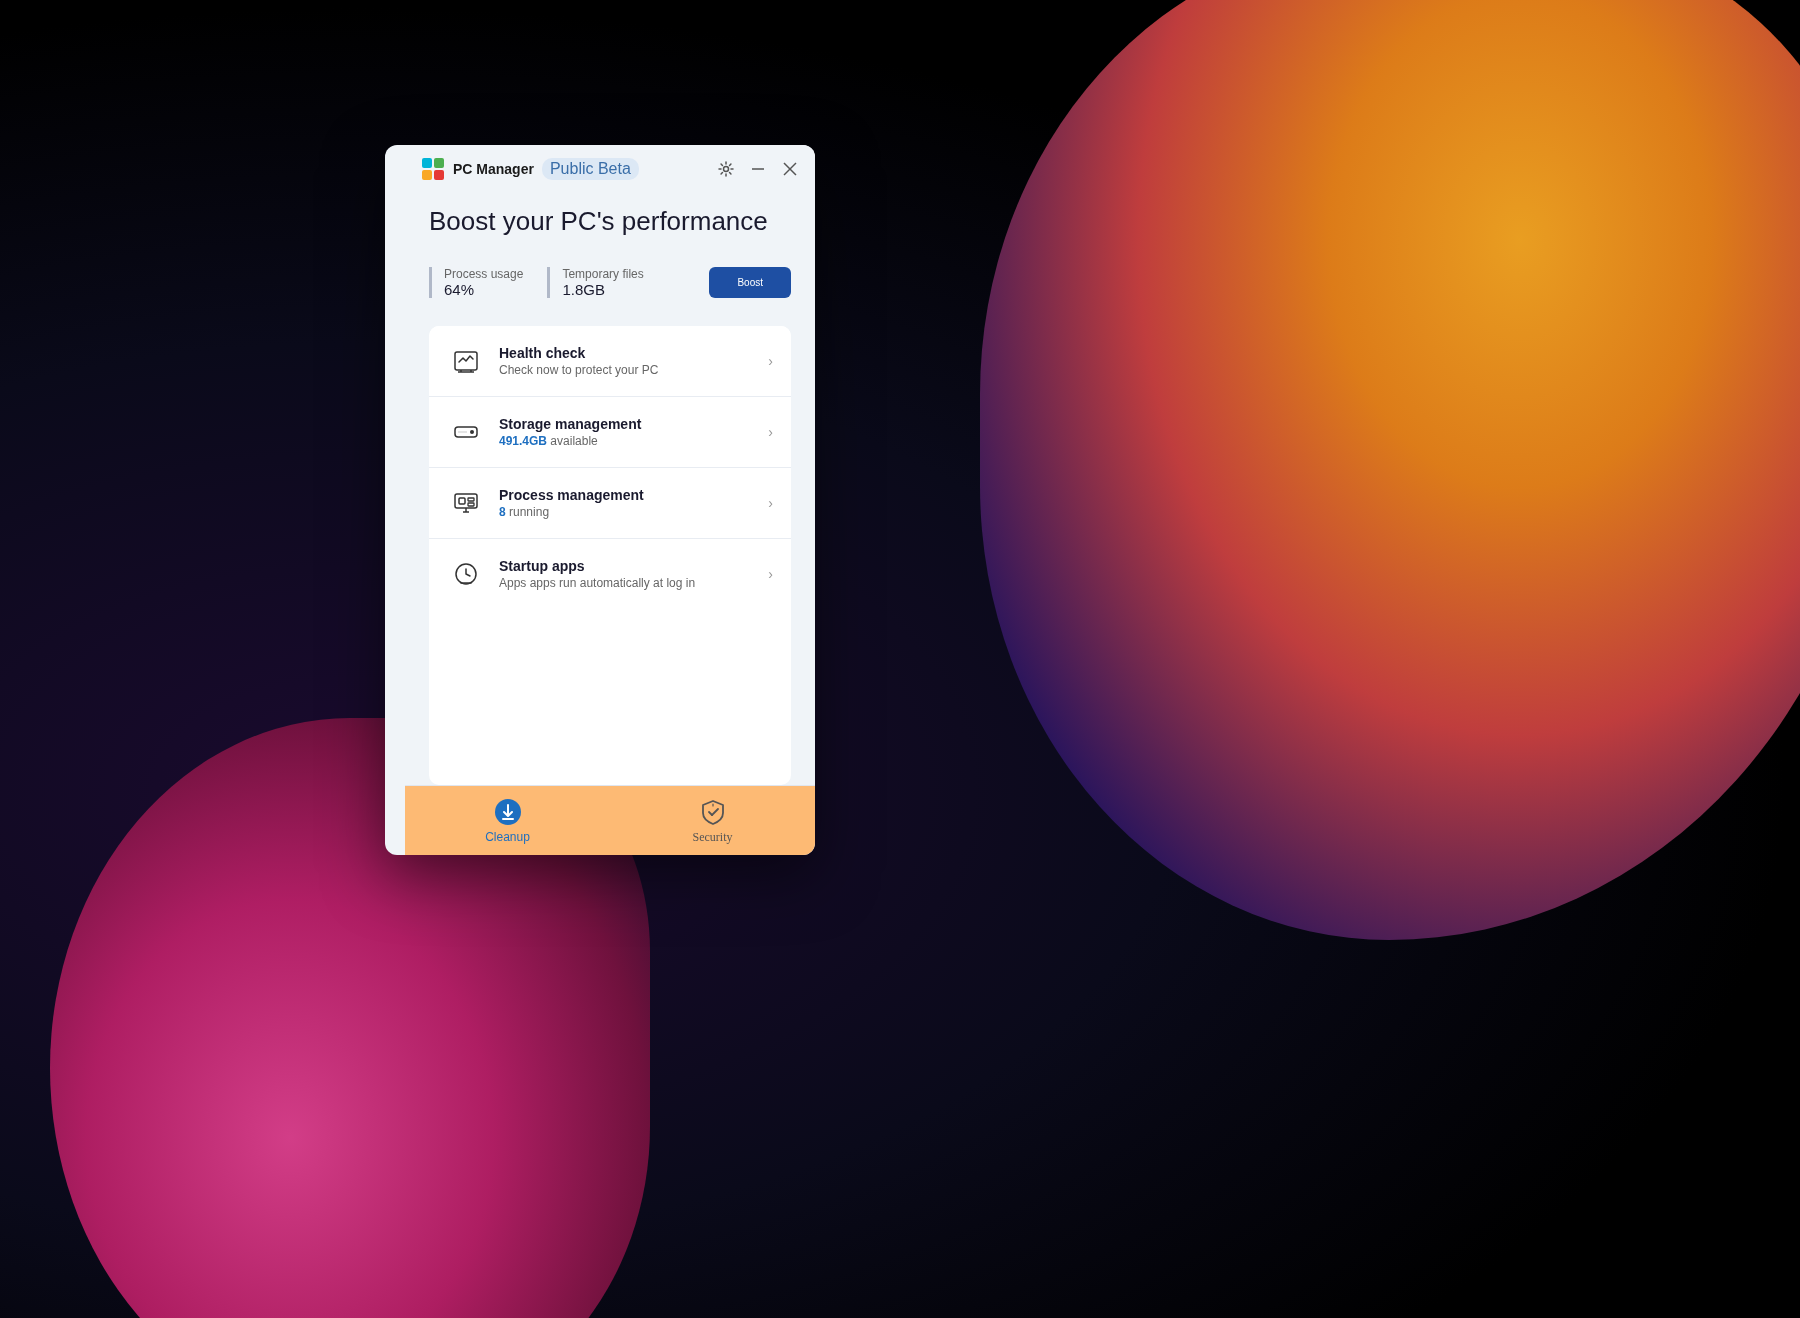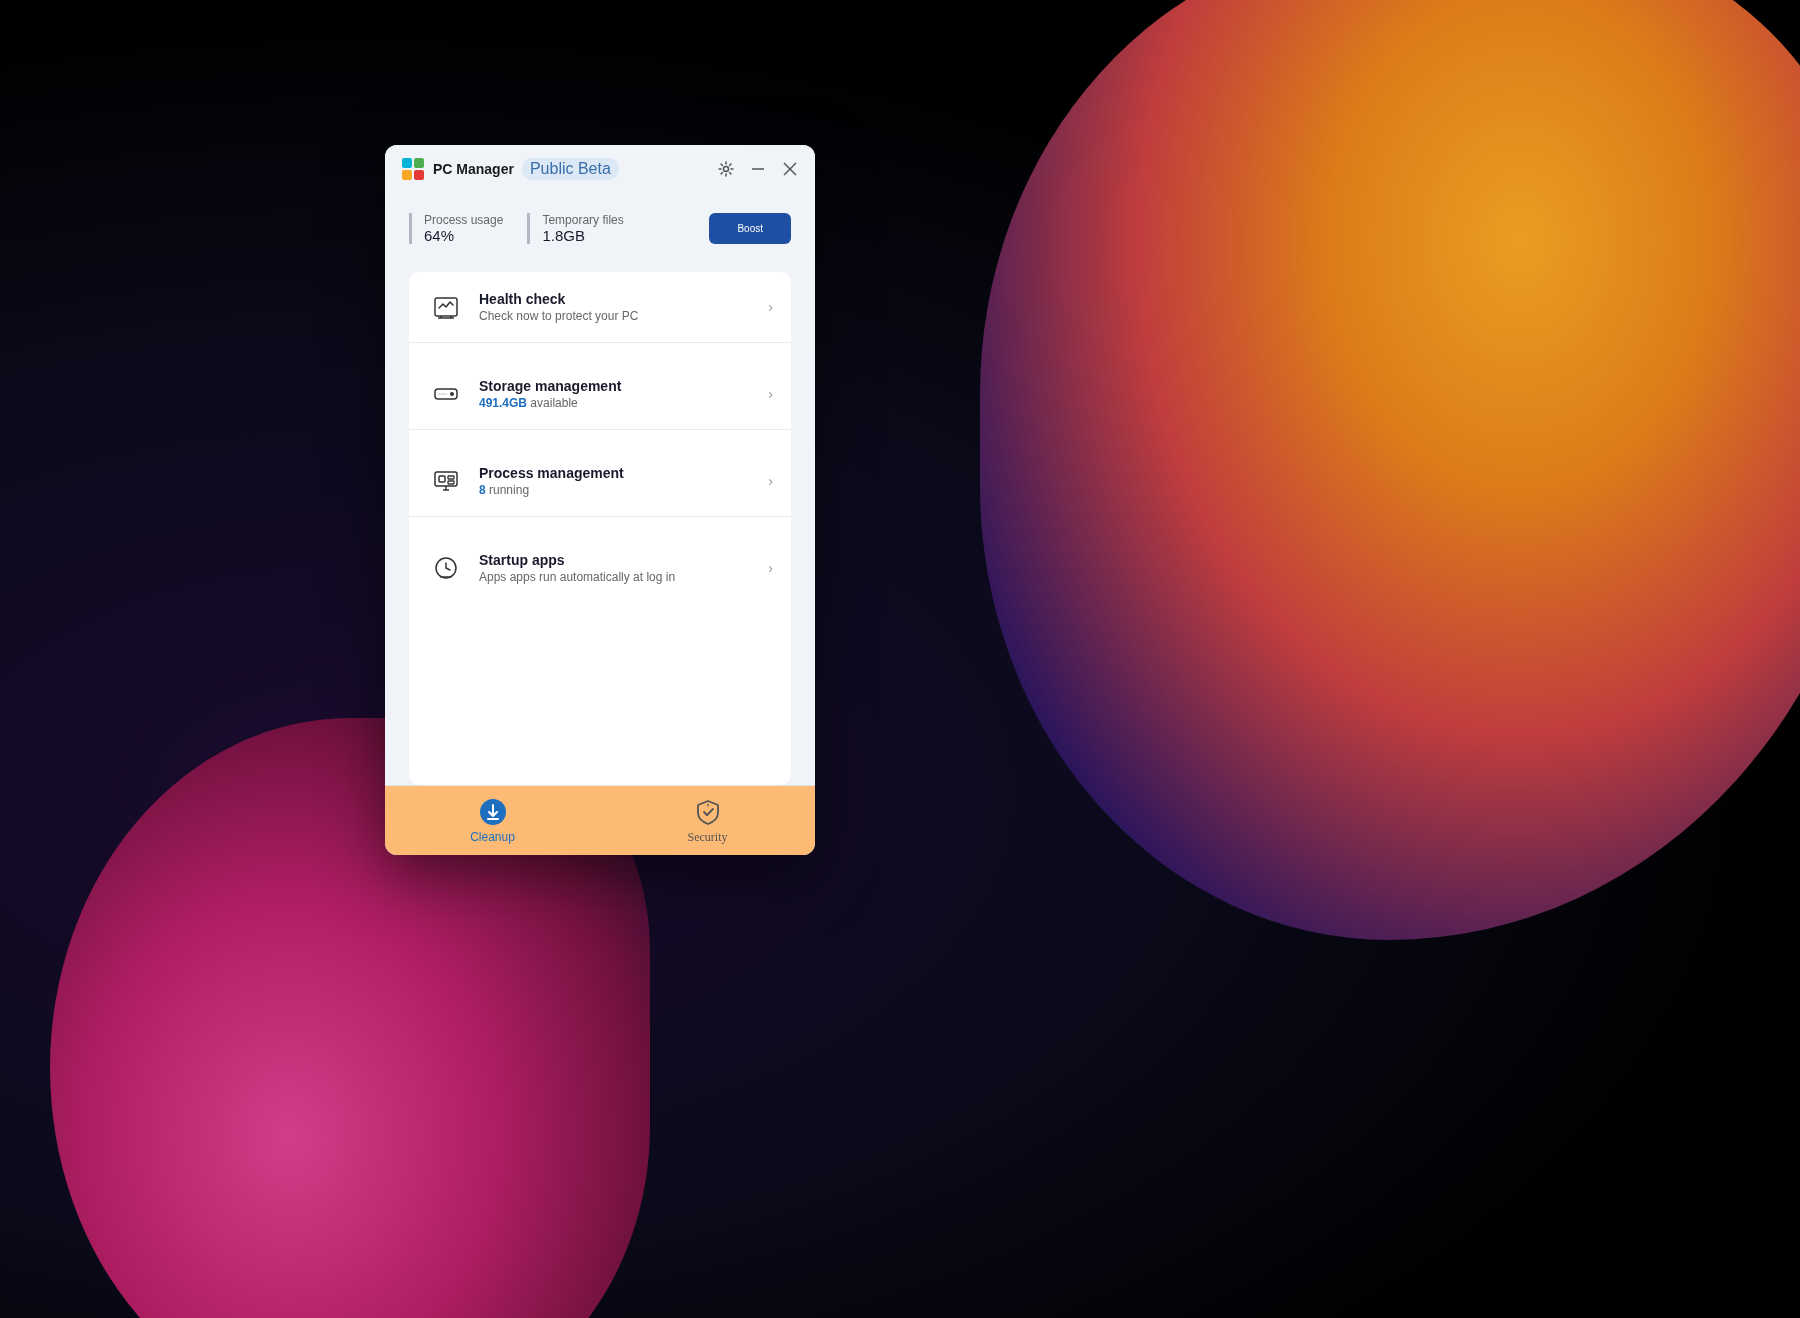--- a/index.html
+++ b/index.html
@@ -46,20 +46,21 @@
       top: 145px;
       left: 385px;
       width: 430px;
       height: 710px;
       background: #f0f4f8;
       border-radius: 12px;
       box-shadow: 0 20px 60px rgba(0,0,0,0.5);
       display: flex;
       flex-direction: column;
       overflow: hidden;
+      padding-left: 20px;
     }
 
     
     .titlebar {
       display: flex;
       align-items: center;
       padding: 12px 16px 8px 16px;
       background: #f0f4f8;
       flex-shrink: 0;
     }
@@ -166,21 +167,21 @@
       font-size: 10px;
       font-weight: 500;
       cursor: pointer;
     }
 
     
     .menu-list {
       flex: 1;
       display: flex;
       flex-direction: column;
-      gap: 16px;
+      gap: 0;
       background: #fff;
       border-radius: 10px;
       overflow: hidden;
       margin-bottom: 0;
     }
 
     .menu-item {
       display: flex;
       align-items: center;
       padding: 16px 18px;
@@ -304,20 +305,21 @@
         <svg width="14" height="14" viewBox="0 0 14 14">
           <line x1="1" y1="1" x2="13" y2="13" stroke="#555" stroke-width="1.5"></line>
           <line x1="13" y1="1" x2="1" y2="13" stroke="#555" stroke-width="1.5"></line>
         </svg>
       </button>
     </div>
   </div>
 
   <div class="content">
 
+    <h1 class="main-heading">Boost your PC's performance</h1>
 
     <div class="stats-row">
       <div class="stat-item">
         <span class="stat-label">Process usage</span>
         <span class="stat-value">64%</span>
       </div>
       <div class="stat-item">
         <span class="stat-label">Temporary files</span>
         <span class="stat-value">1.8GB</span>
       </div>

